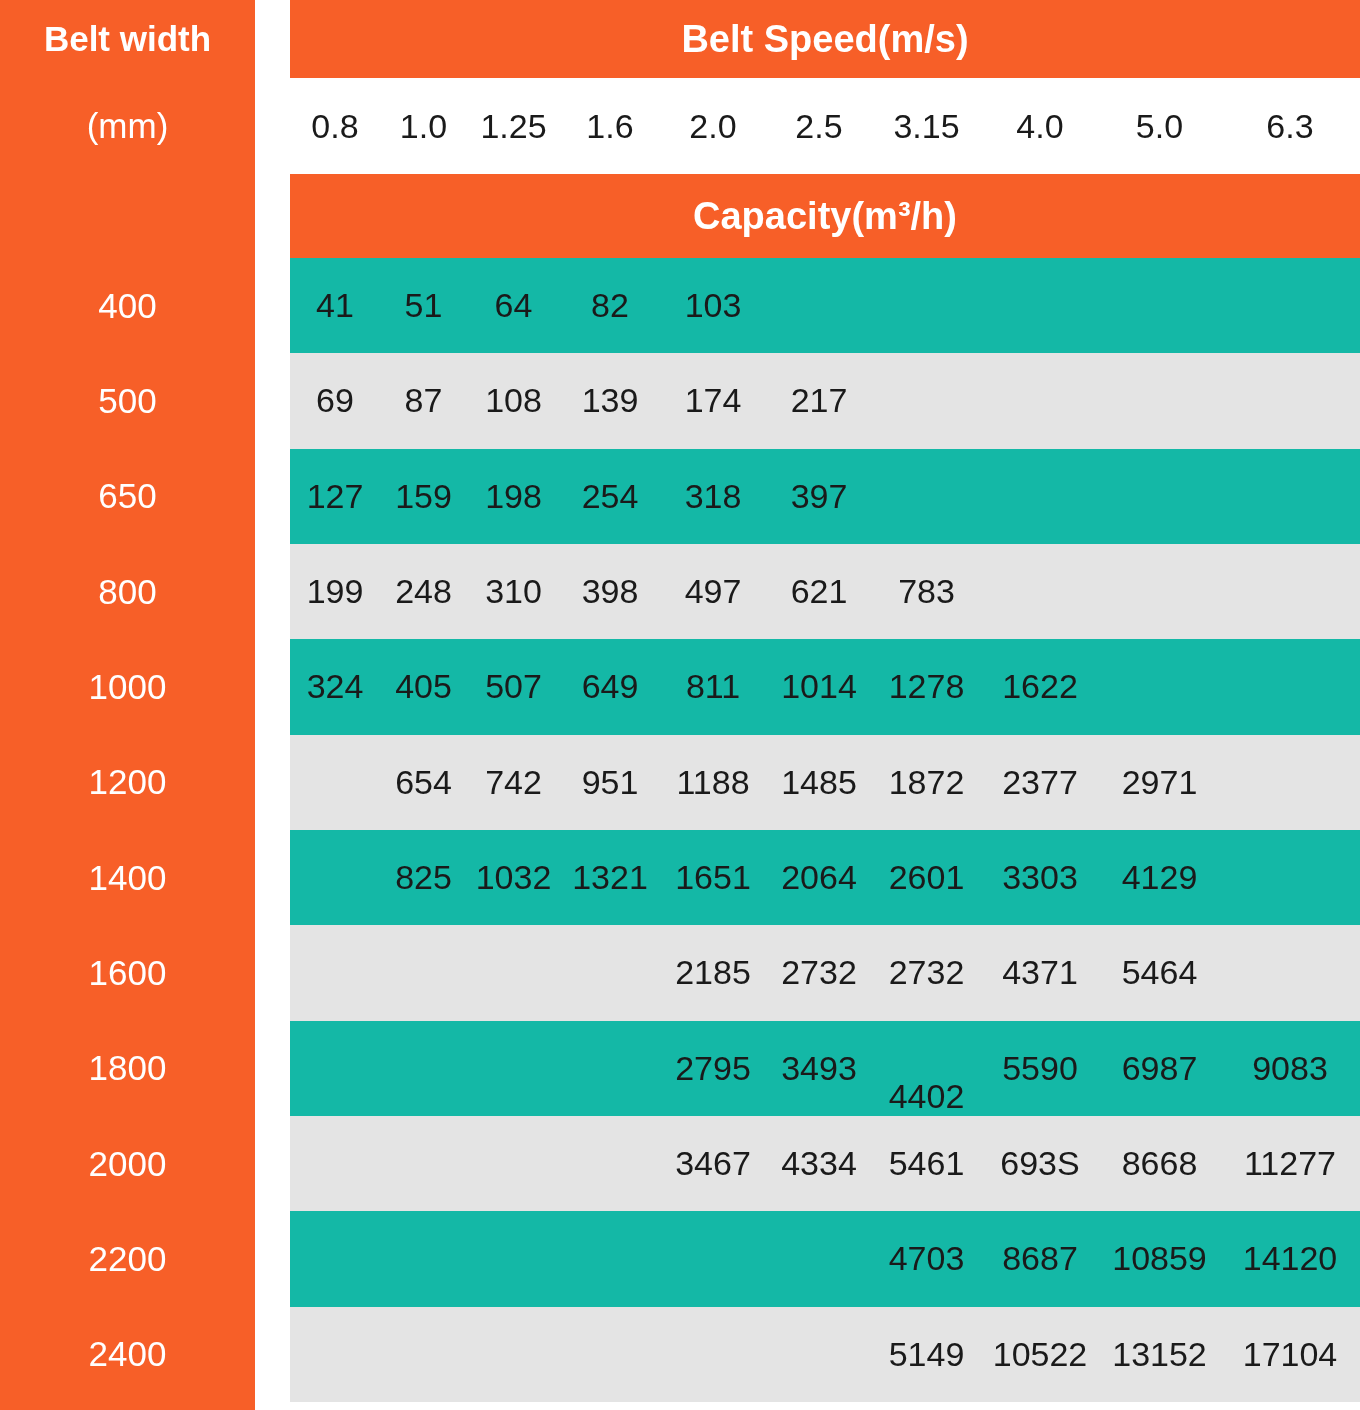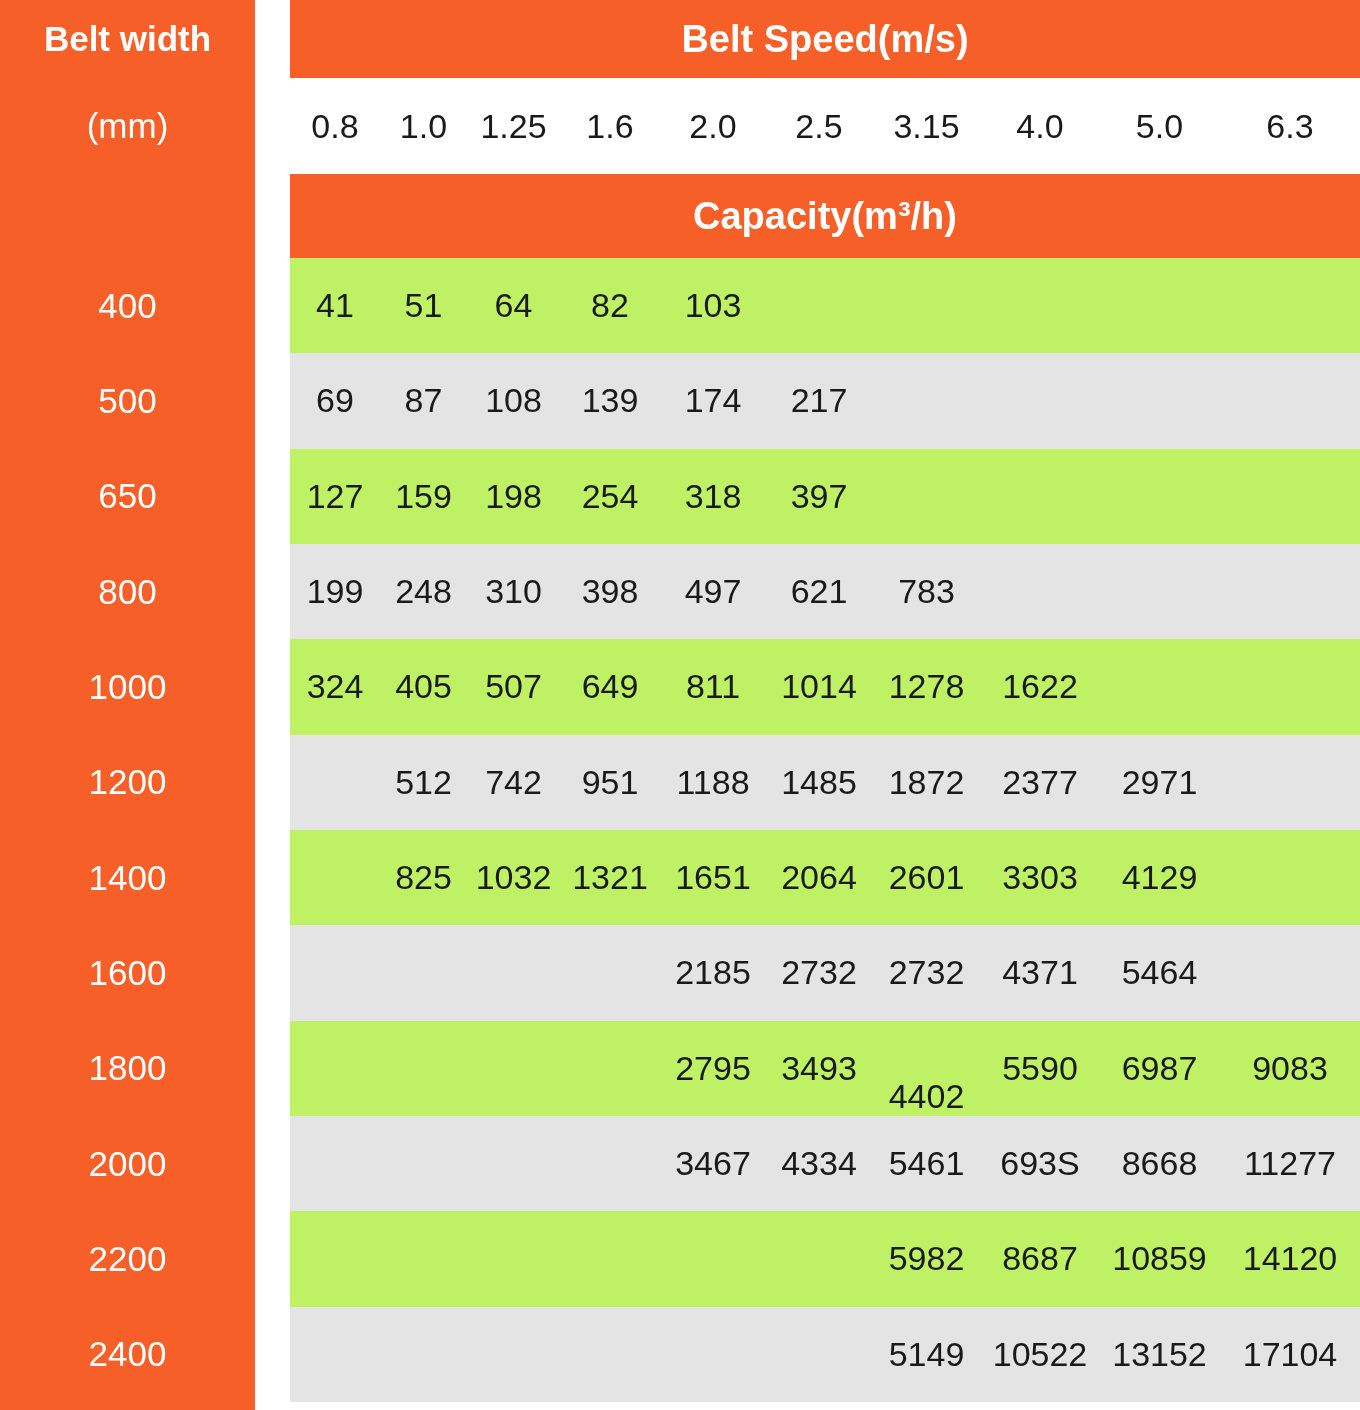--- a/index.html
+++ b/index.html
@@ -31,21 +31,21 @@
     height:78px;background:var(--orange);display:flex;align-items:center;justify-content:center;
     color:#fff;font-weight:bold;font-size:38px;
   }
   .band.capacity{height:84px;}
   .speed-row{height:96px;display:flex;background:#fff;}
   .cell{
     display:flex;align-items:center;justify-content:center;height:100%;
     font-size:34px;color:var(--ink);white-space:nowrap;
   }
   .data-rows{height:1144px;display:flex;flex-direction:column;}
-  .drow{flex:1;display:flex;background:#bef264;}
+  .drow{flex:1;display:flex;background:#14b8a6;}
   .drow.alt{background:var(--alt);}
 </style>
 </head>
 <body>
 
 <div class="page">
 
   <aside class="left-col">
     <div class="lc-band1">
       <span>Belt width</span>
@@ -145,21 +145,21 @@
           <div class="cell" style="width: 100px;">649</div>
           <div class="cell" style="width: 106px;">811</div>
           <div class="cell" style="width: 106px;">1014</div>
           <div class="cell" style="width: 109px;">1278</div>
           <div class="cell" style="width: 118px;">1622</div>
           <div class="cell" style="width: 121px;"></div>
           <div class="cell" style="width: 140px;"></div>
         </div>
         <div class="drow alt">
           <div class="cell" style="width: 90px;"></div>
-          <div class="cell" style="width: 87px;">512</div>
+          <div class="cell" style="width: 87px;">654</div>
           <div class="cell" style="width: 93px;">742</div>
           <div class="cell" style="width: 100px;">951</div>
           <div class="cell" style="width: 106px;">1188</div>
           <div class="cell" style="width: 106px;">1485</div>
           <div class="cell" style="width: 109px;">1872</div>
           <div class="cell" style="width: 118px;">2377</div>
           <div class="cell" style="width: 121px; text-align: right;">2971</div>
           <div class="cell" style="width: 140px;"></div>
         </div>
         <div class="drow">
@@ -210,21 +210,21 @@
           <div class="cell" style="width: 121px;">8668</div>
           <div class="cell" style="width: 140px;">11277</div>
         </div>
         <div class="drow">
           <div class="cell" style="width: 90px;"></div>
           <div class="cell" style="width: 87px;"></div>
           <div class="cell" style="width: 93px;"></div>
           <div class="cell" style="width: 100px;"></div>
           <div class="cell" style="width: 106px;"></div>
           <div class="cell" style="width: 106px;"></div>
-          <div class="cell" style="width: 109px;">5982</div>
+          <div class="cell" style="width: 109px;">4703</div>
           <div class="cell" style="width: 118px;">8687</div>
           <div class="cell" style="width: 121px;">10859</div>
           <div class="cell" style="width: 140px;">14120</div>
         </div>
         <div class="drow alt">
           <div class="cell" style="width: 90px;"></div>
           <div class="cell" style="width: 87px;"></div>
           <div class="cell" style="width: 93px;"></div>
           <div class="cell" style="width: 100px;"></div>
           <div class="cell" style="width: 106px;"></div>

